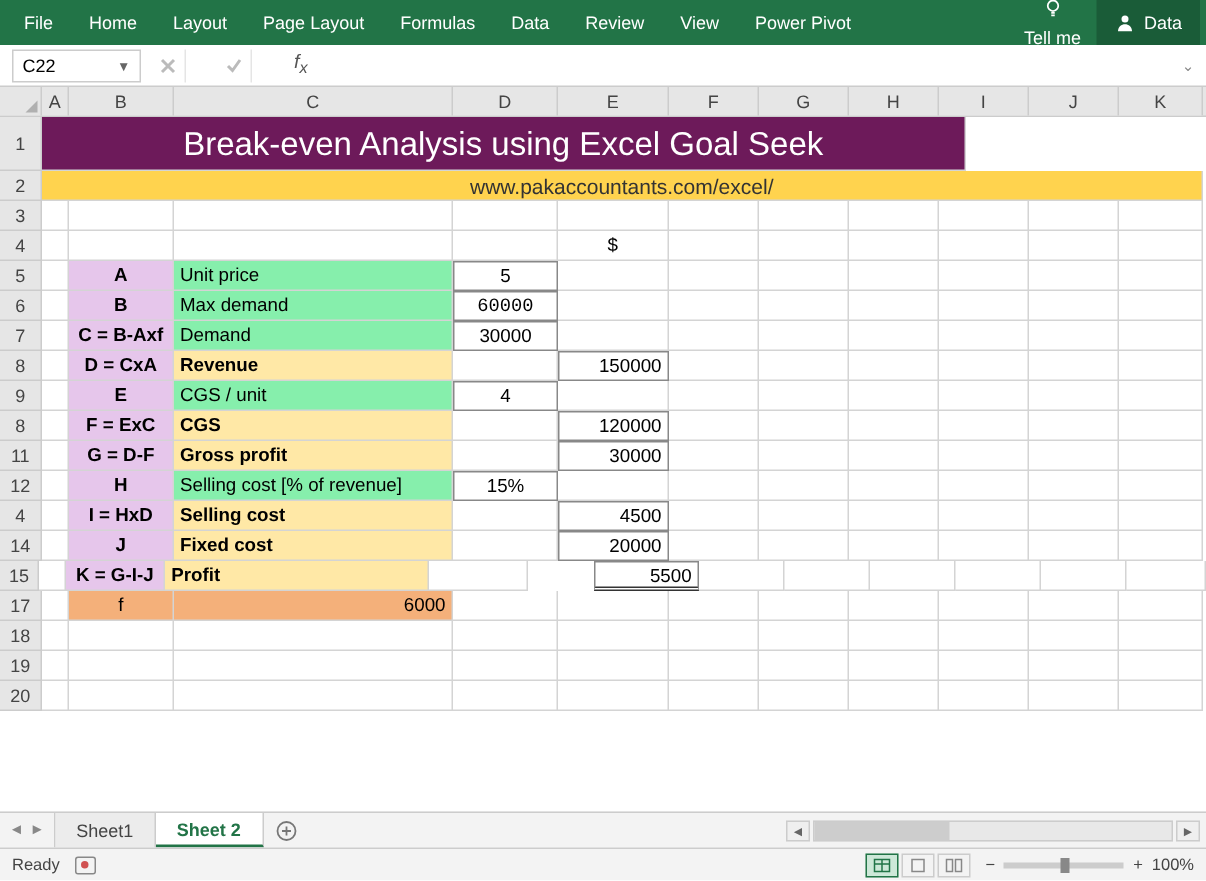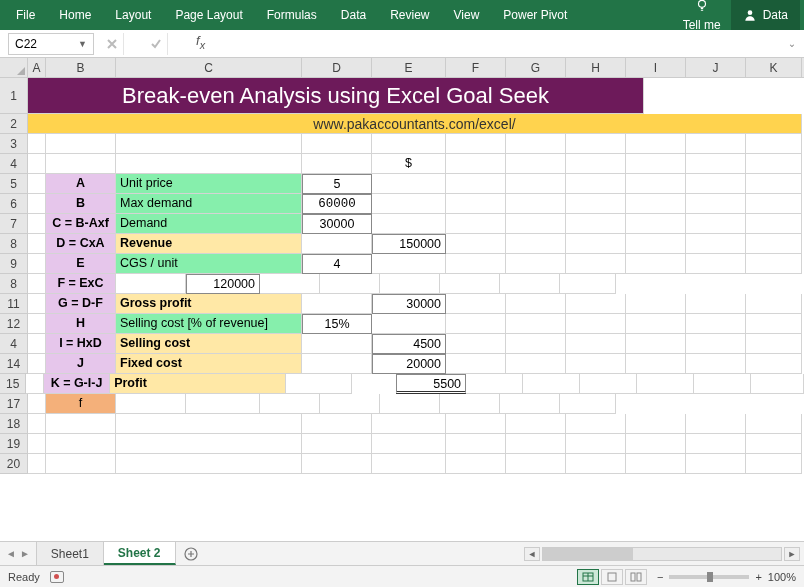--- a/index.html
+++ b/index.html
@@ -249,20 +249,21 @@
         <div class="cell wG"></div>
         <div class="cell wH"></div>
         <div class="cell wI"></div>
         <div class="cell wJ"></div>
         <div class="cell wK"></div>
       </div>
       <div class="row">
         <div class="rh">8</div>
         <div class="cell wA"></div>
         <div class="cell wB lbl">F = ExC</div>
+        <div class="cell wC desc-b">CGS</div>
         <div class="cell wD num" style="text-align: center;"></div>
         <div class="cell wE num val-border">120000</div>
         <div class="cell wF"></div>
         <div class="cell wG"></div>
         <div class="cell wH"></div>
         <div class="cell wI"></div>
         <div class="cell wJ"></div>
         <div class="cell wK"></div>
       </div>
       <div class="row">
@@ -332,20 +333,21 @@
         <div class="cell wG"></div>
         <div class="cell wH"></div>
         <div class="cell wI"></div>
         <div class="cell wJ"></div>
         <div class="cell wK"></div>
       </div>
       <div class="row f-row">
         <div class="rh">17</div>
         <div class="cell wA"></div>
         <div class="cell wB">f</div>
+        <div class="cell wC">6000</div>
         <div class="cell wD"></div>
         <div class="cell wE"></div>
         <div class="cell wF"></div>
         <div class="cell wG"></div>
         <div class="cell wH"></div>
         <div class="cell wI"></div>
         <div class="cell wJ"></div>
         <div class="cell wK"></div>
       </div>
       <div class="row">

